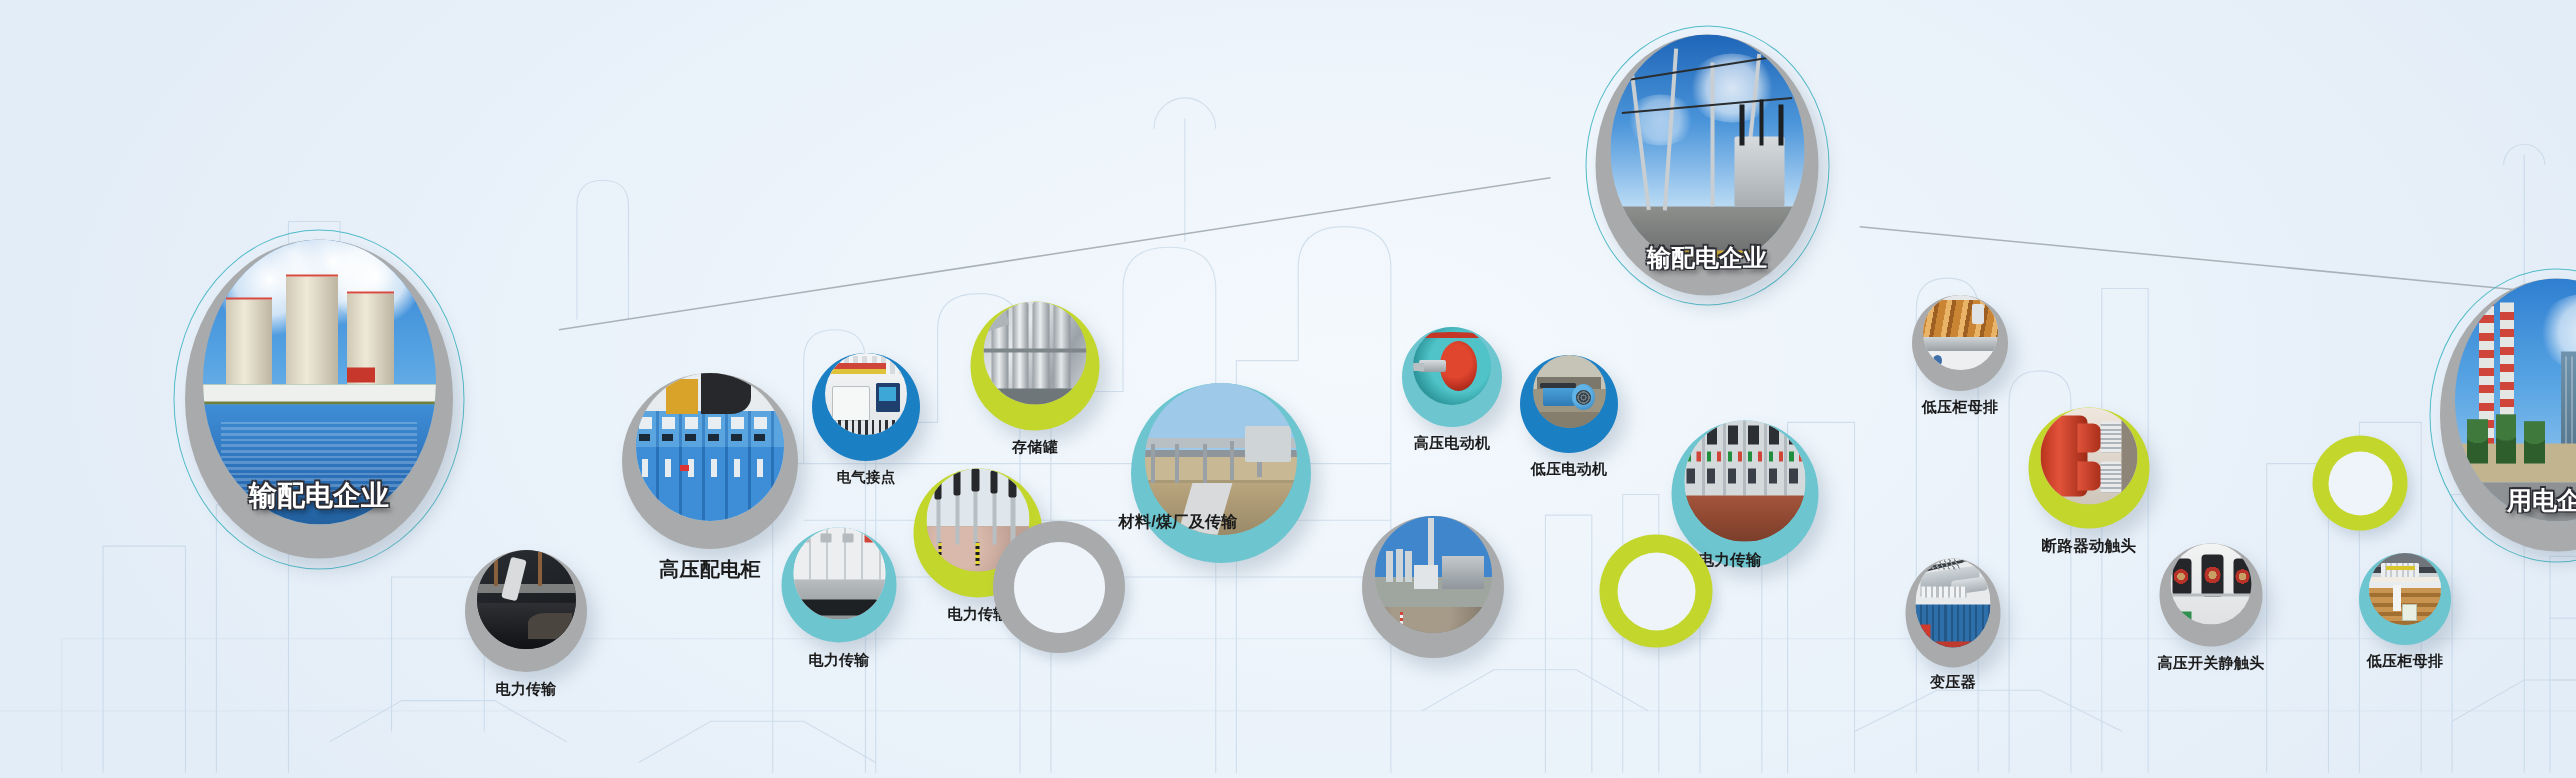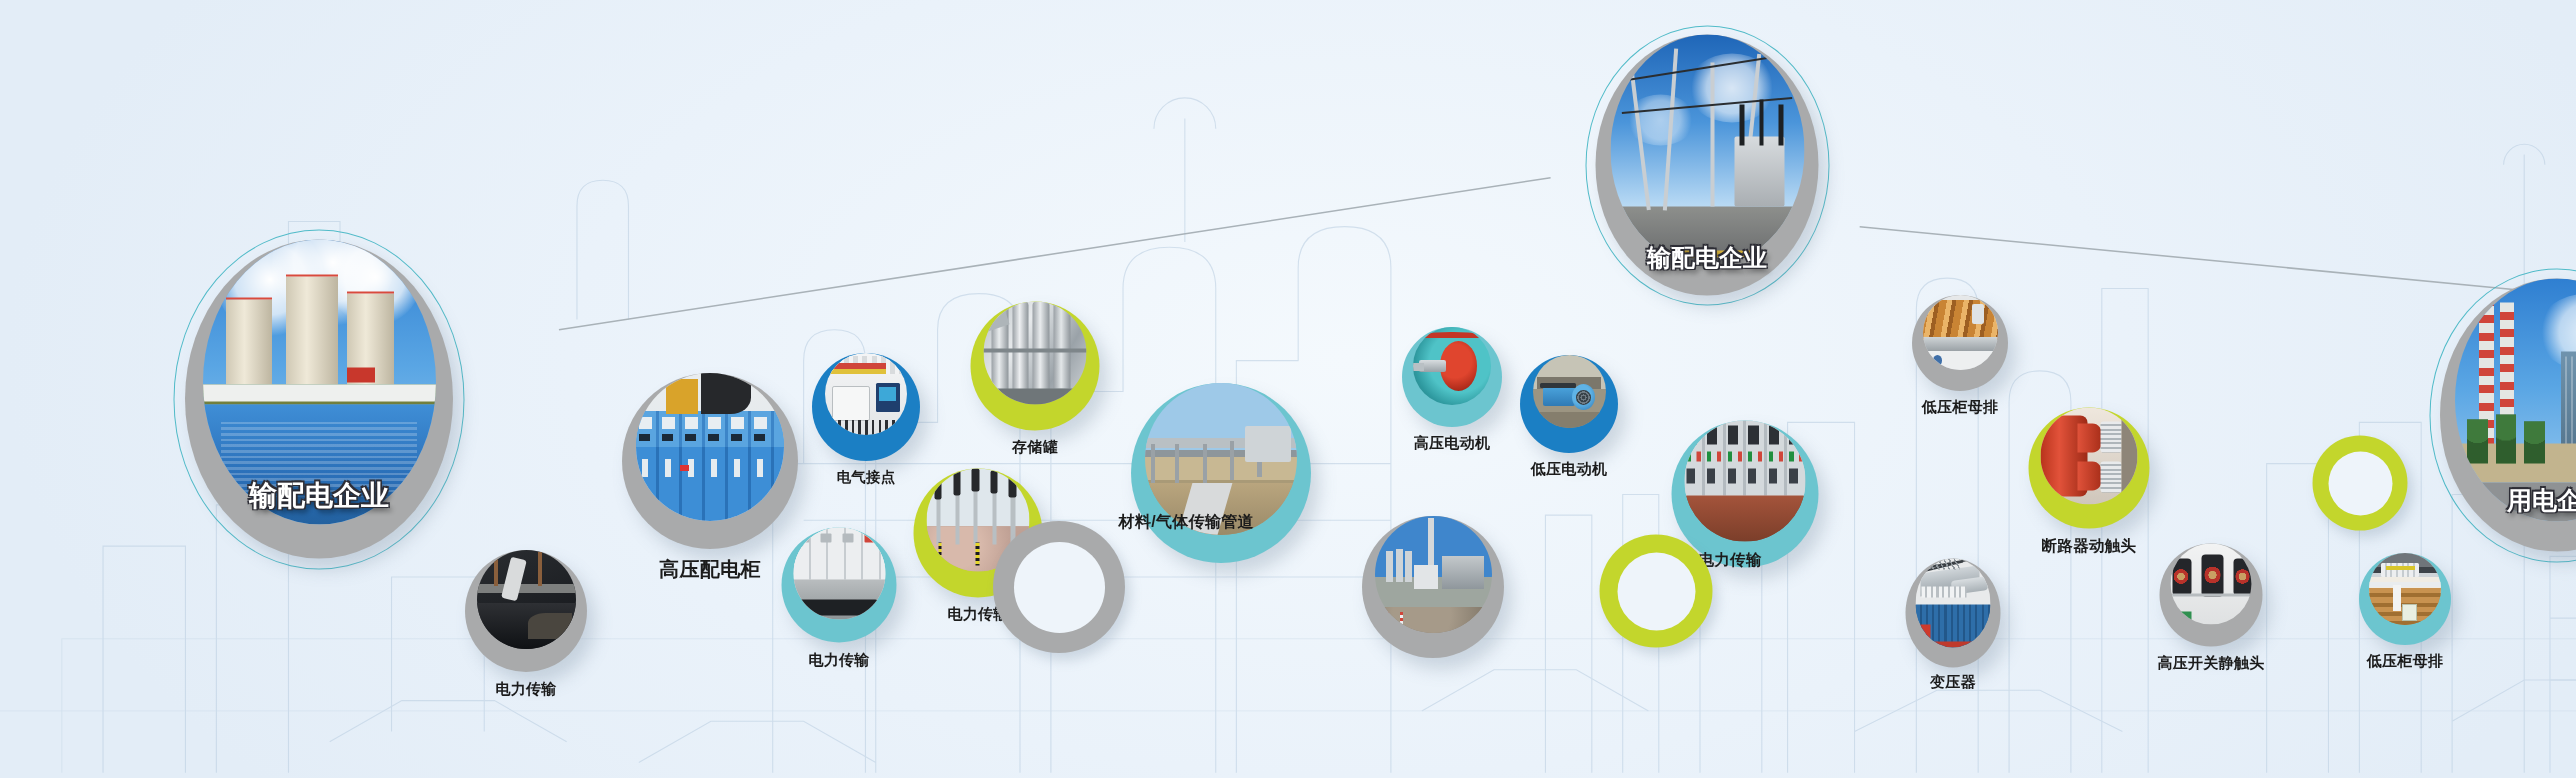--- a/index.html
+++ b/index.html
@@ -311,21 +311,21 @@
         <div style="position:absolute;left:20%;top:40%;width:4.1px;height:28%;background:#9aa1a6;"></div>
         <div style="position:absolute;left:38%;top:40%;width:4.1px;height:26%;background:#9aa1a6;"></div>
         <div style="position:absolute;left:56%;top:38%;width:4.1px;height:26%;background:#9aa1a6;"></div>
         <div style="position:absolute;left:74%;top:36%;width:4.1px;height:26%;background:#9aa1a6;"></div>
         <div style="position:absolute;left:0;right:0;bottom:0;height:34%;
                     background:linear-gradient(#b9a57e,#9a8a68);"></div>
         <div style="position:absolute;left:26%;bottom:0;width:26%;height:34%;background:#d8dadb;transform:skewX(-16deg);"></div>
         <div style="position:absolute;left:66%;top:28%;width:30%;height:24%;background:#cfd4d7;border-radius:2.1px;"></div>
       </div>
     </div>
-    <div class="caption" style="top:129px;left:-12.4px;transform:none;font-size:16px;">材料/气体传输管道</div>
+    <div class="caption" style="top:129px;left:-12.4px;transform:none;font-size:16px;">材料/煤厂及传输</div>
   </div>
 
   <div class="node" style="left:1452px;top:377px;">
     <div class="ring" style="width:100px;height:100px;background:#6cc5cf;border-radius:50%;">
       <div class="photo" style="width:78px;height:78px;">
         <div class="art" style="background:radial-gradient(circle at 60% 45%,#4fc3c7 0 48%,#2f9aa0 70%,#1c6d72 100%);"></div>
         <div style="position:absolute;left:34%;top:18%;width:48%;height:64%;border-radius:50%;
                     background:radial-gradient(circle at 40% 40%,#e0452e 0 45%,#b22d1c 75%,#7d1c10 100%);"></div>
         <div style="position:absolute;left:8%;top:42%;width:34%;height:16%;
                     background:linear-gradient(#d8dde0,#9aa2a7);border-radius:2.1px;"></div>

